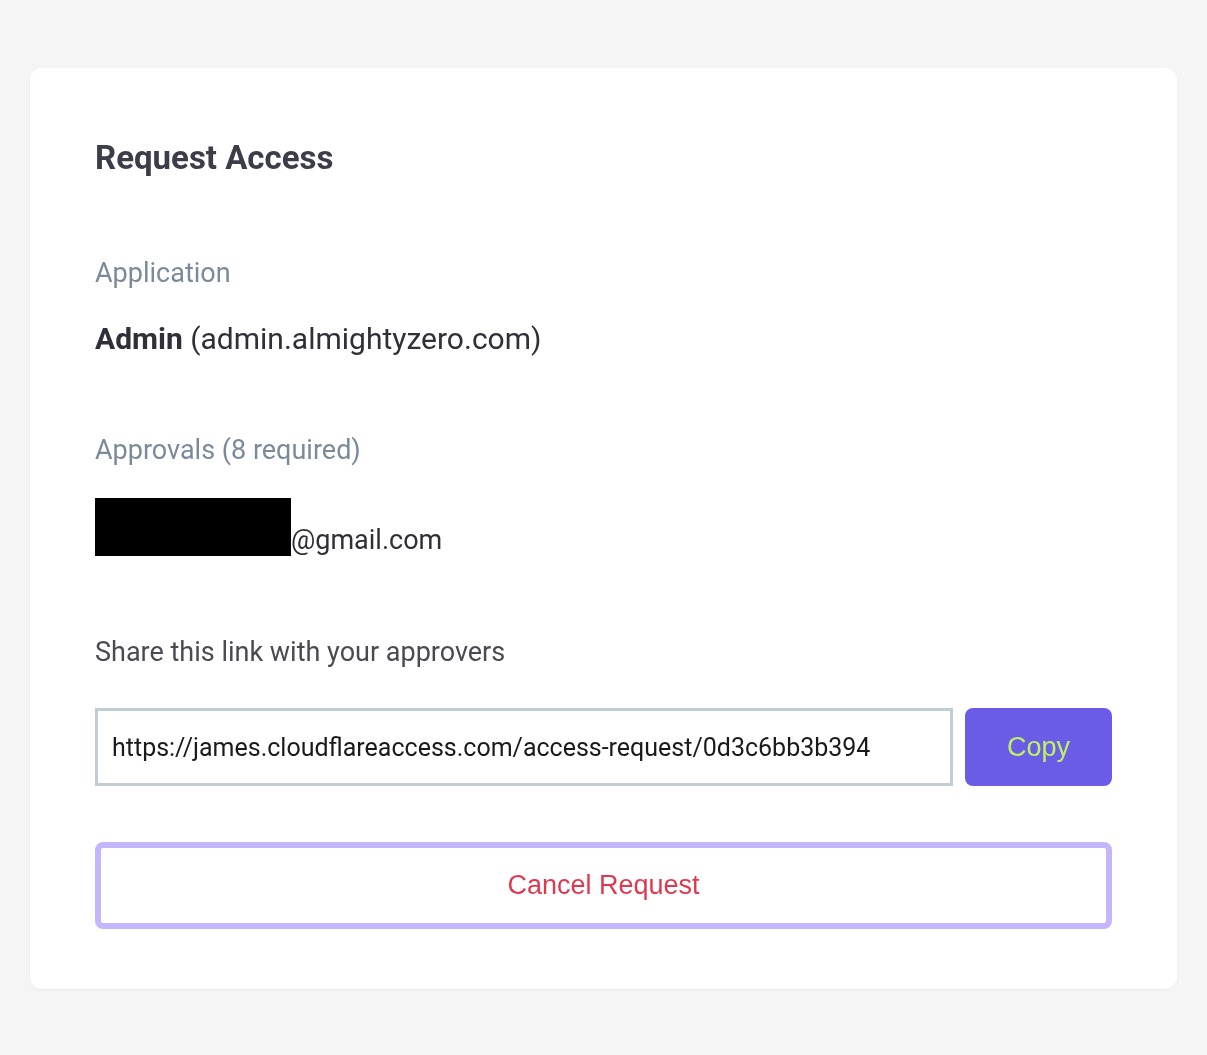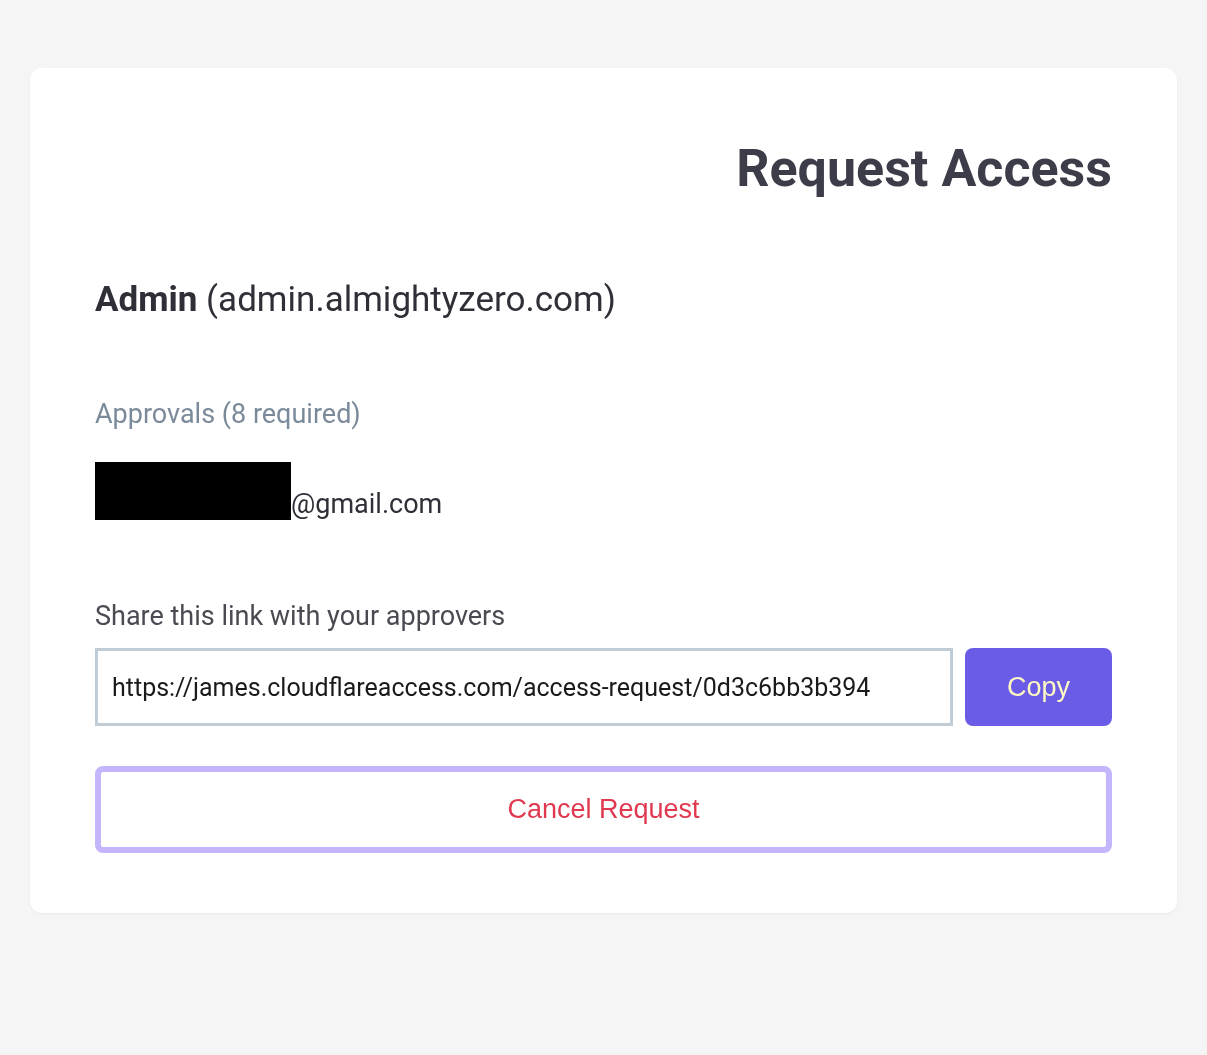--- a/index.html
+++ b/index.html
@@ -15,34 +15,34 @@
     }
     .card {
       background-color: #ffffff;
       border-radius: 12px;
       padding: 70px 65px 60px 65px;
       max-width: 1147px;
       margin: 38px auto 0 auto;
       box-shadow: 0 1px 3px rgba(0,0,0,0.05);
     }
     .title {
-      font-size: 52px;
+      font-size: 33px;
       font-weight: 700;
       color: #3d3d4a;
-      text-align: right;
+      text-align: left;
       margin-bottom: 80px;
     }
     .section-label {
       font-size: 27px;
       font-weight: 400;
       color: #7b8a9a;
       margin-bottom: 32px;
     }
     .application-row {
-      font-size: 35px;
+      font-size: 30px;
       color: #2f2f38;
       margin-bottom: 78px;
     }
     .application-name {
       font-weight: 700;
       color: #2f2f38;
     }
     .application-domain {
       font-weight: 400;
       color: #2f2f38;
@@ -59,42 +59,42 @@
       background-color: #000000;
     }
     .approver-email-suffix {
       font-size: 27px;
       color: #2f2f38;
       margin-left: 0;
     }
     .share-label {
       font-size: 27px;
       color: #4a4a52;
-      margin-bottom: 16px;
+      margin-bottom: 40px;
     }
     .share-row {
       display: flex;
       align-items: stretch;
       gap: 12px;
-      margin-bottom: 40px;
+      margin-bottom: 56px;
     }
     .share-input {
       flex: 1;
       border: 3px solid #c0ccd6;
       background-color: #ffffff;
       font-size: 25px;
       color: #1a1a1a;
       padding: 20px 14px;
       font-family: inherit;
       min-width: 0;
       height: 78px;
     }
     .copy-button {
       background-color: #6b5ce7;
-      color: #fef9c3;
+      color: #bef264;
       border: none;
       border-radius: 8px;
       font-size: 27px;
       font-weight: 500;
       padding: 0 42px;
       cursor: pointer;
       height: 78px;
     }
     .cancel-button {
       width: 100%;
@@ -107,20 +107,21 @@
       padding: 22px 0;
       cursor: pointer;
     }
   </style>
 </head>
 <body>
 
 <div class="card">
   <h1 class="title">Request Access</h1>
 
+  <div class="section-label">Application</div>
   <div class="application-row">
     <span class="application-name">Admin</span>
     <span class="application-domain">(admin.almightyzero.com)</span>
   </div>
 
   <div class="section-label">Approvals (8 required)</div>
   <div class="approver-row">
     <span class="redacted-block"></span>
     <span class="approver-email-suffix">@gmail.com</span>
   </div>

